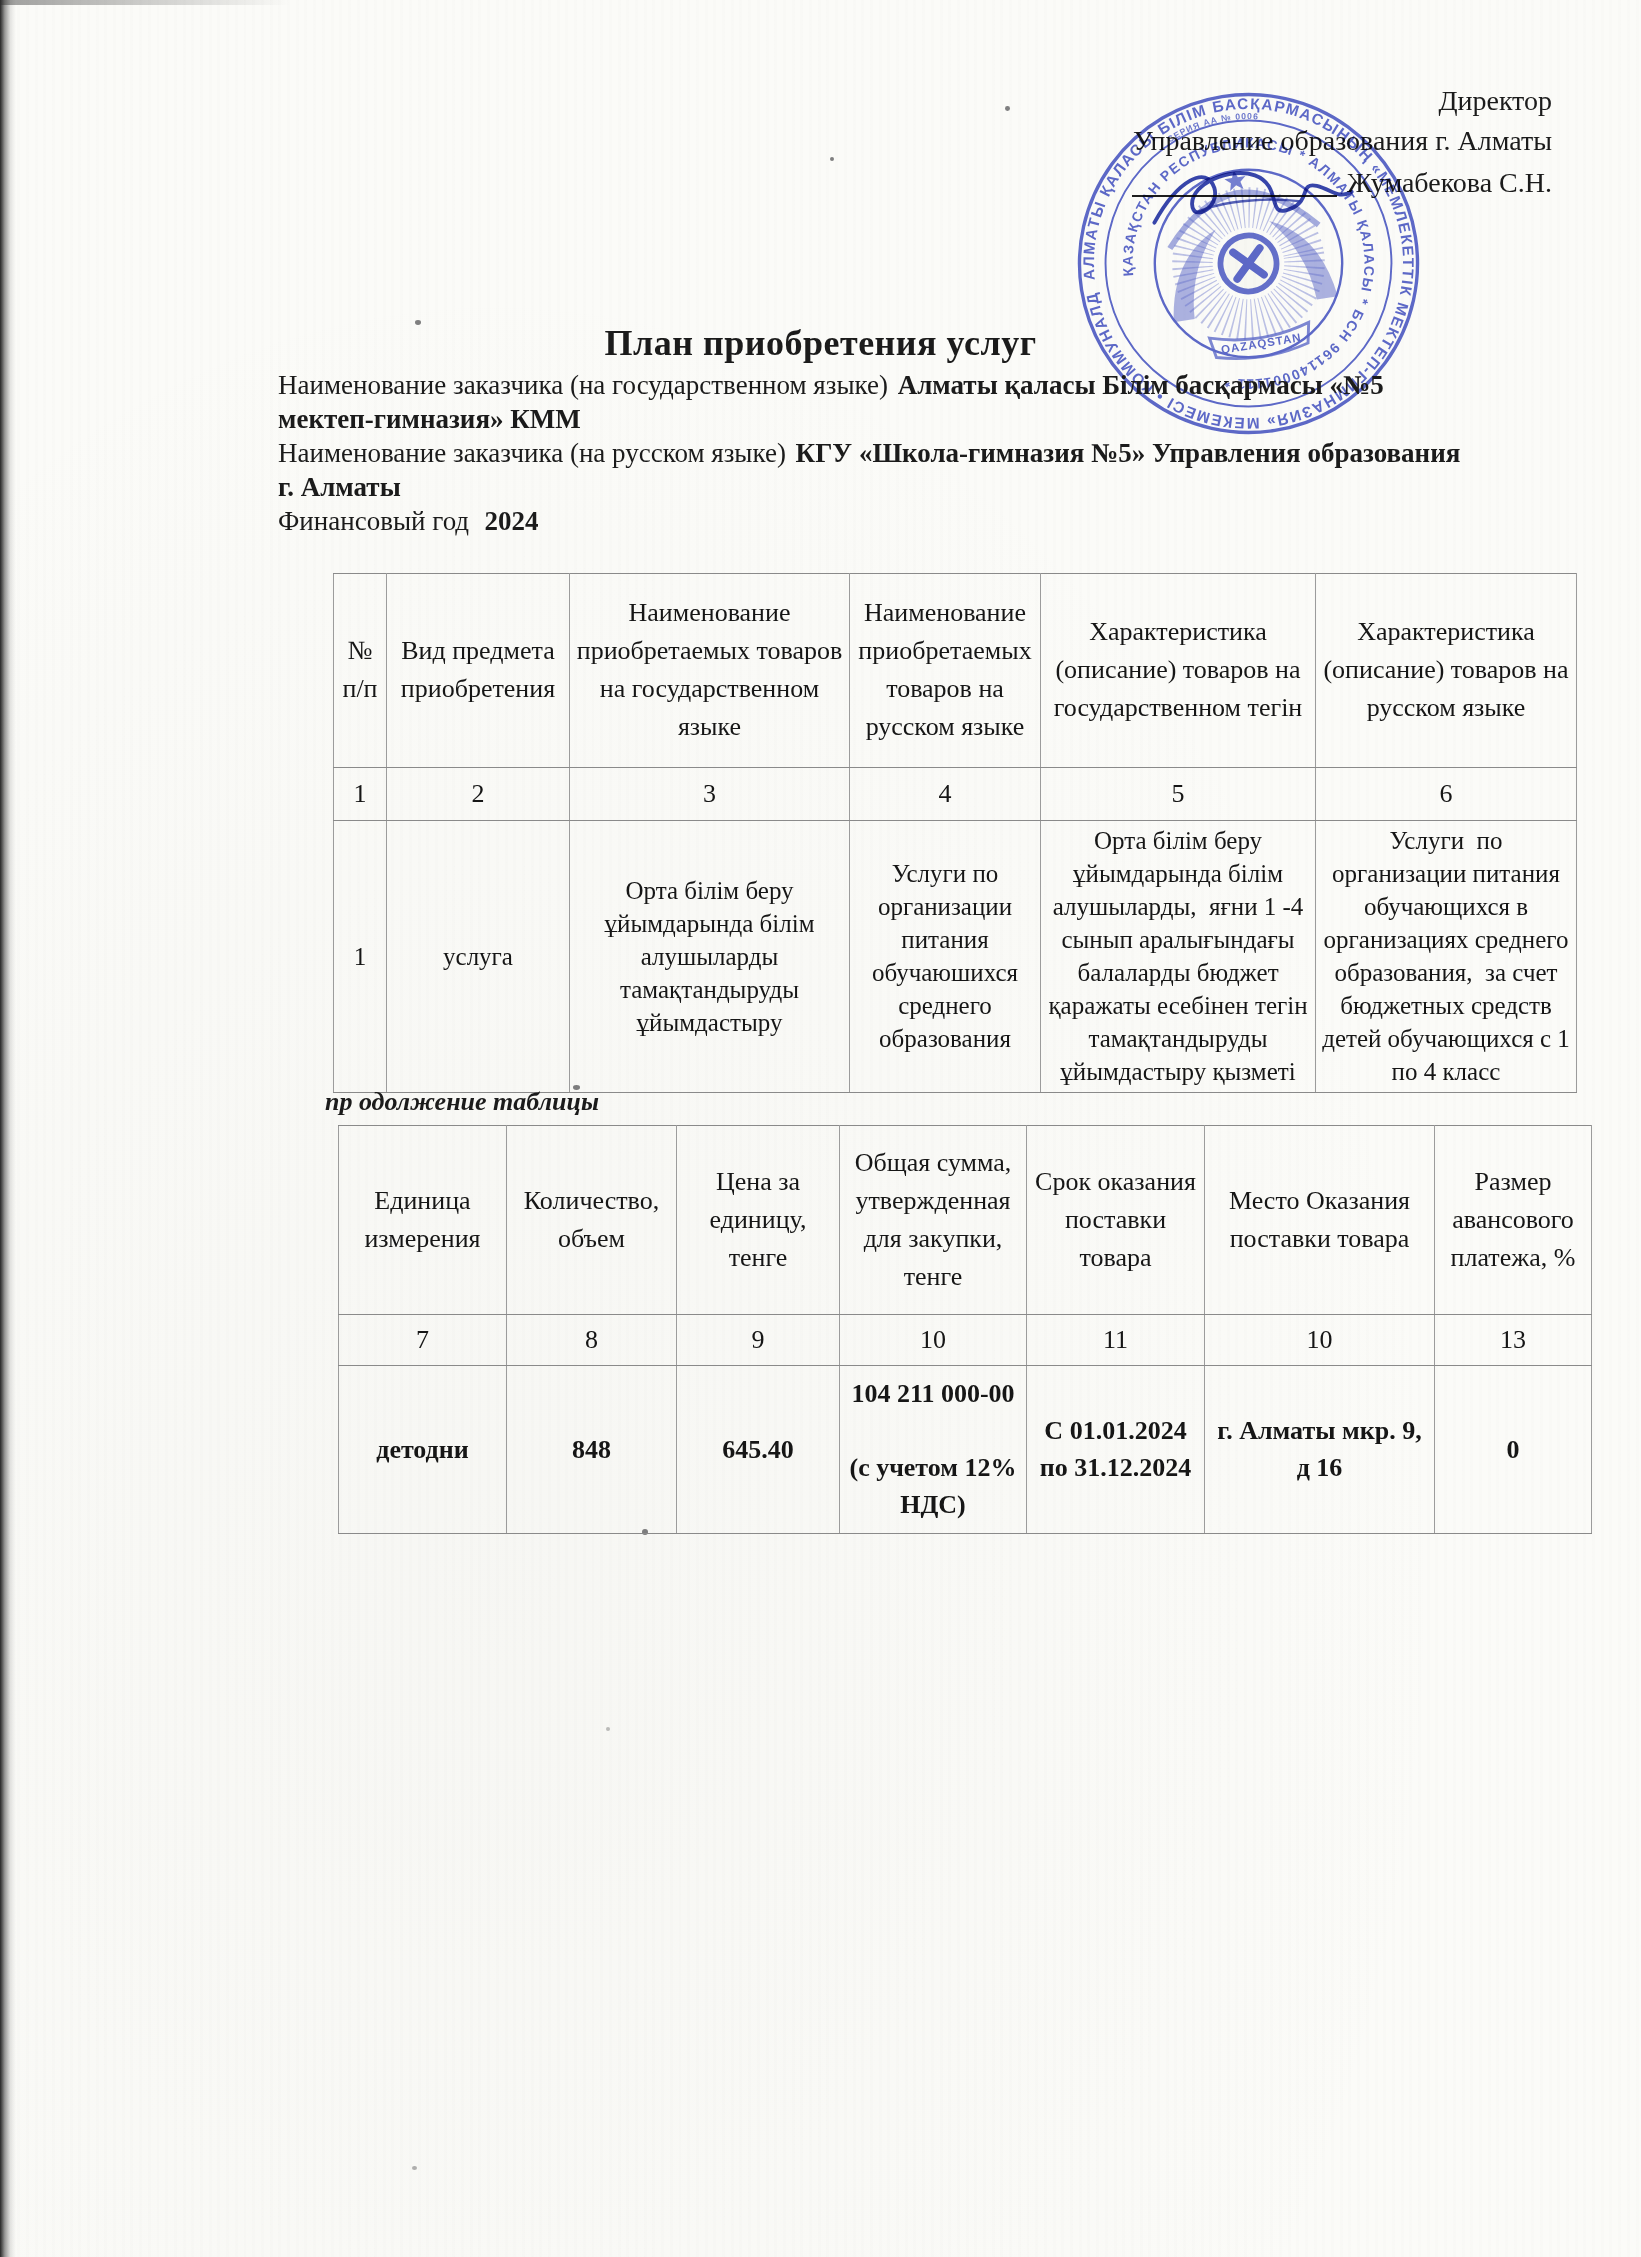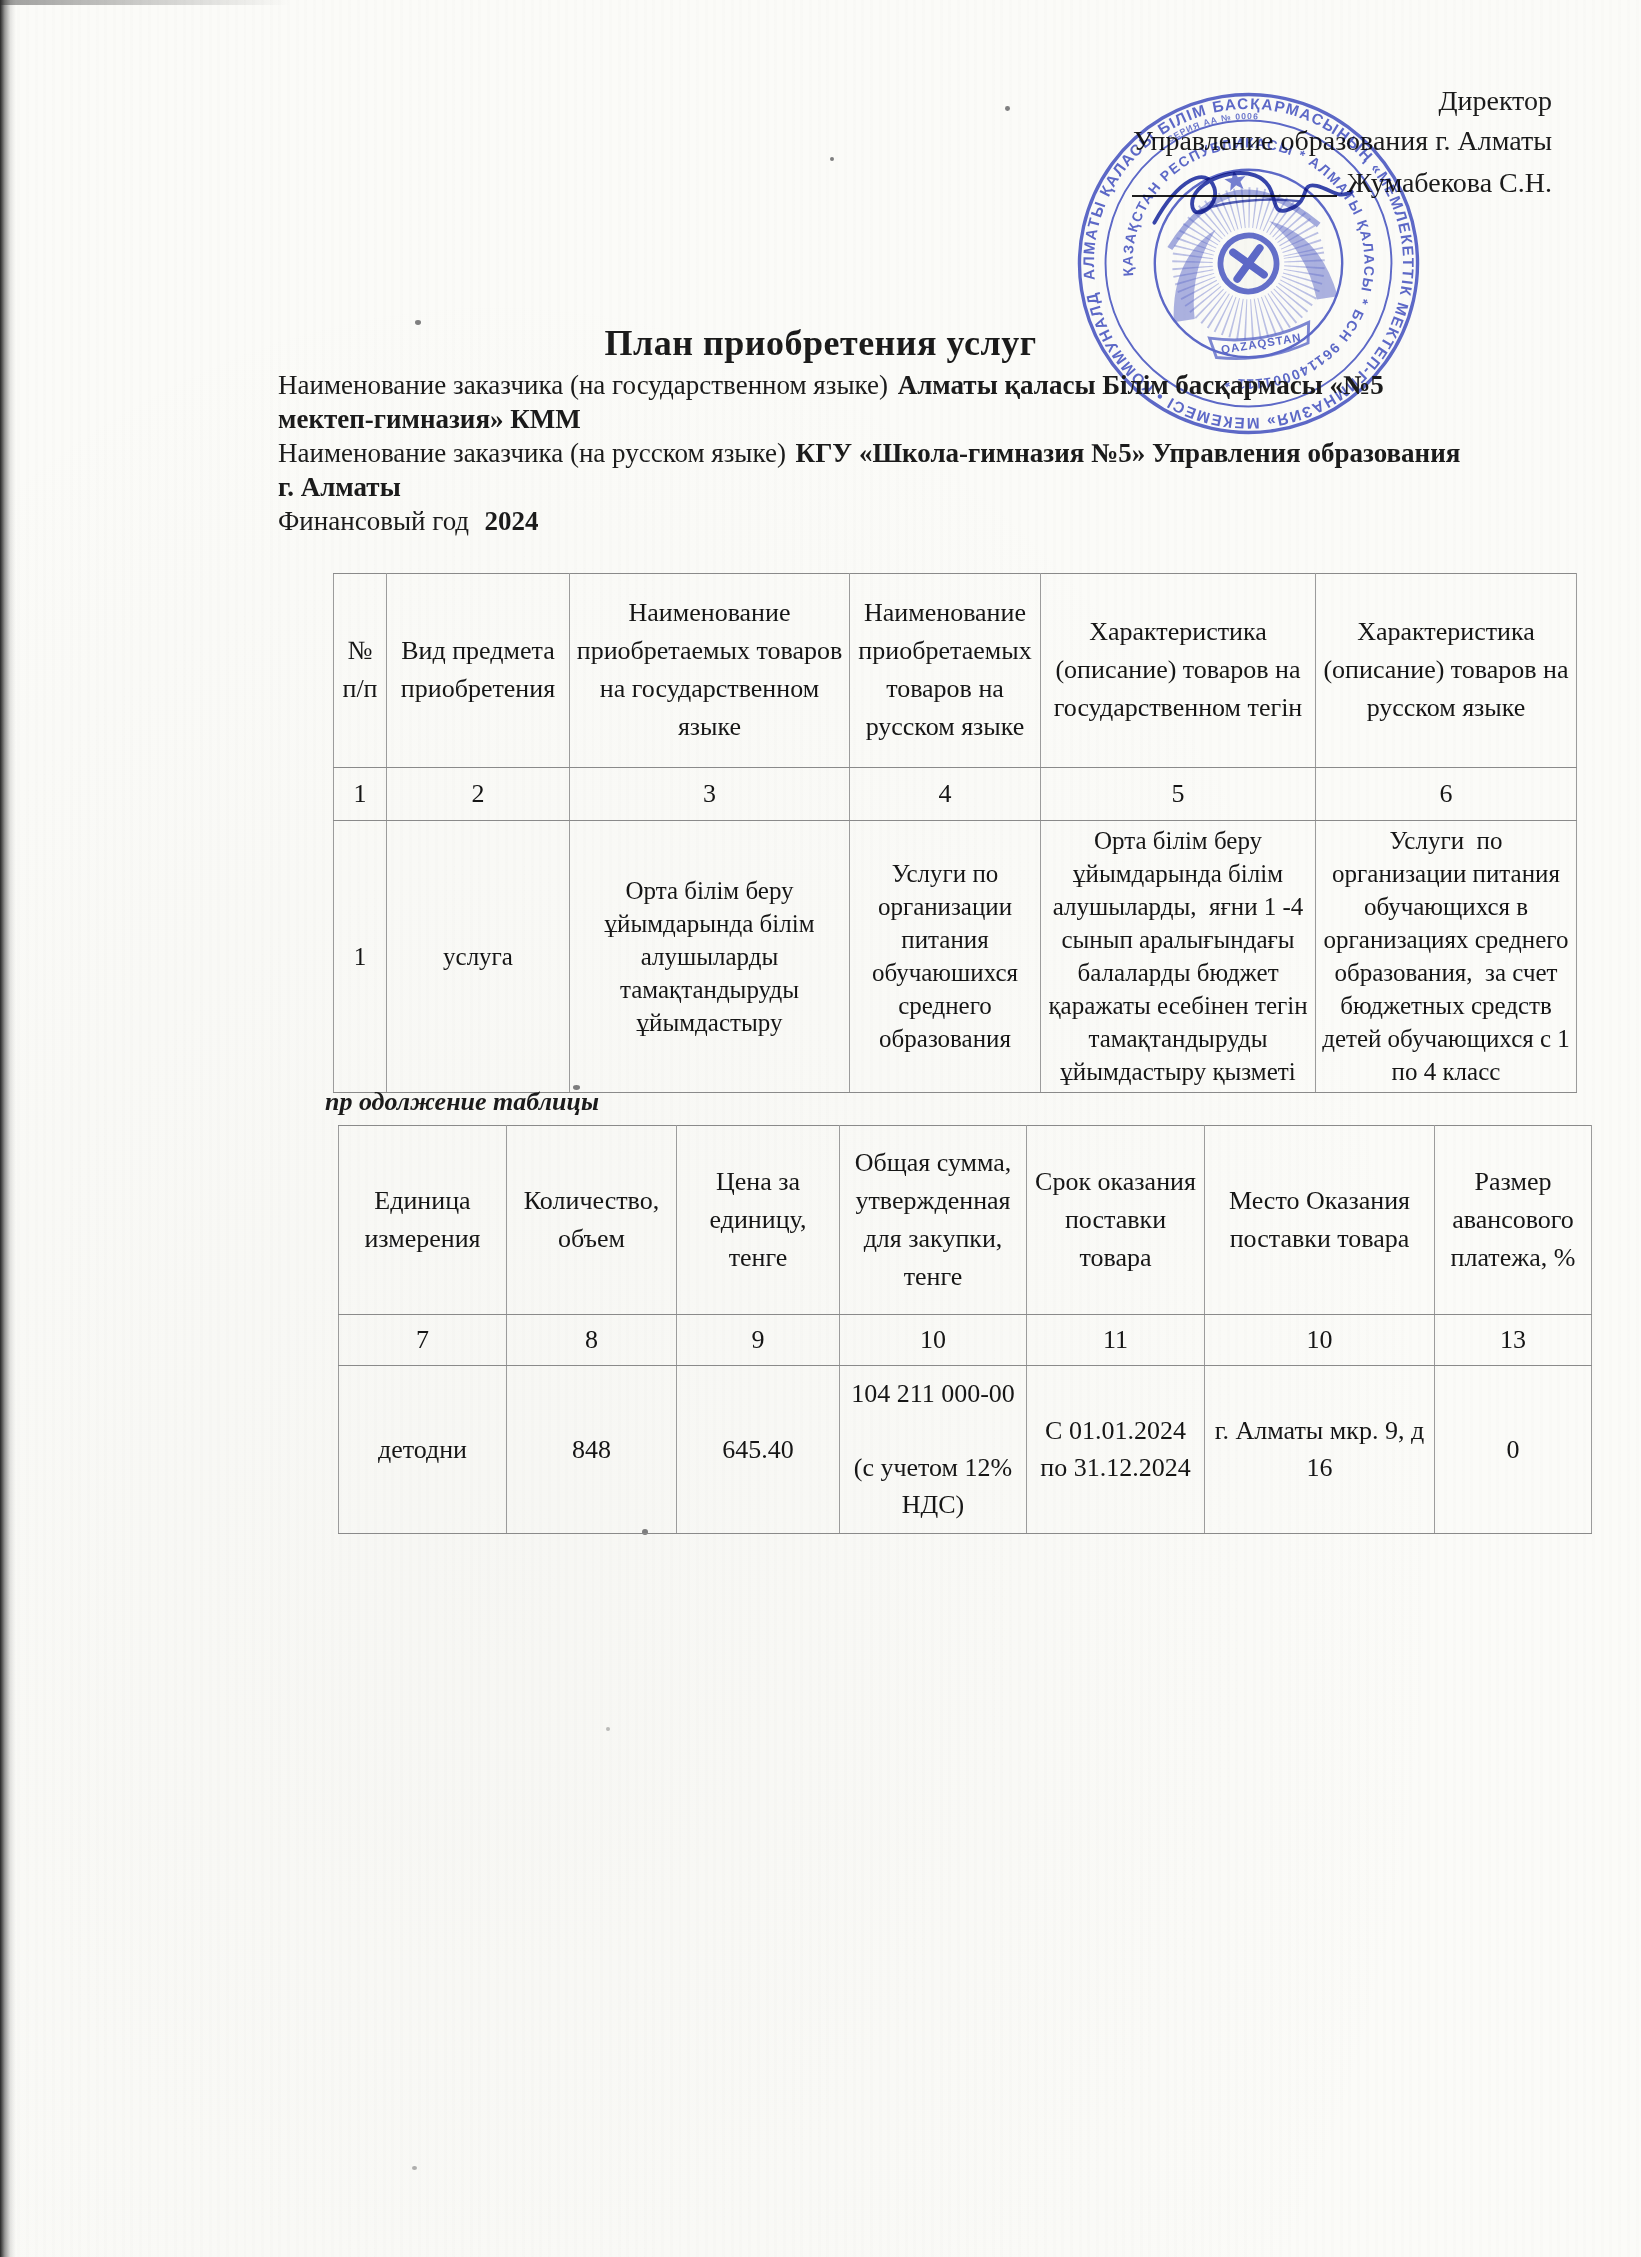--- a/index.html
+++ b/index.html
@@ -44,21 +44,21 @@
     border-left:1px solid #9c9c9c;border-right:1px solid #9c9c9c;
     border-top:1.9px solid #8a8a8a;border-bottom:1.9px solid #8a8a8a;
     text-align:center;vertical-align:middle;padding:3.9px 5.8px;}
   #table1{left:333px;top:573px;width:1244px;}
   #table1 .hdr td{height:185px;line-height:38px;}
   #table1 .num td{height:44px;}
   #table1 .data td{height:247px;font-size:25px;line-height:33px;white-space:pre-wrap;}
   #table2{left:338px;top:1125px;width:1253px;}
   #table2 .hdr td{height:180px;line-height:38px;}
   #table2 .num td{height:42px;}
-  #table2 .data td{height:160px;line-height:37px;white-space:pre-wrap;}
+  #table2 .data td{height:160px;line-height:37px;white-space:pre-wrap;font-weight:bold;}
   .cont-note{position:absolute;left:325px;top:1087px;font-size:26px;
     font-style:italic;font-weight:600;}
 
   
   .stamp{position:absolute;left:1065px;top:80px;width:367px;height:367px;
     opacity:.85;mix-blend-mode:multiply;transform:rotate(-9deg);}
   .stamp text{font-family:"Liberation Sans","DejaVu Sans",sans-serif;font-weight:700;}
   .signature{position:absolute;left:1137px;top:153px;width:261px;height:92px;
     mix-blend-mode:multiply;}
 </style>

